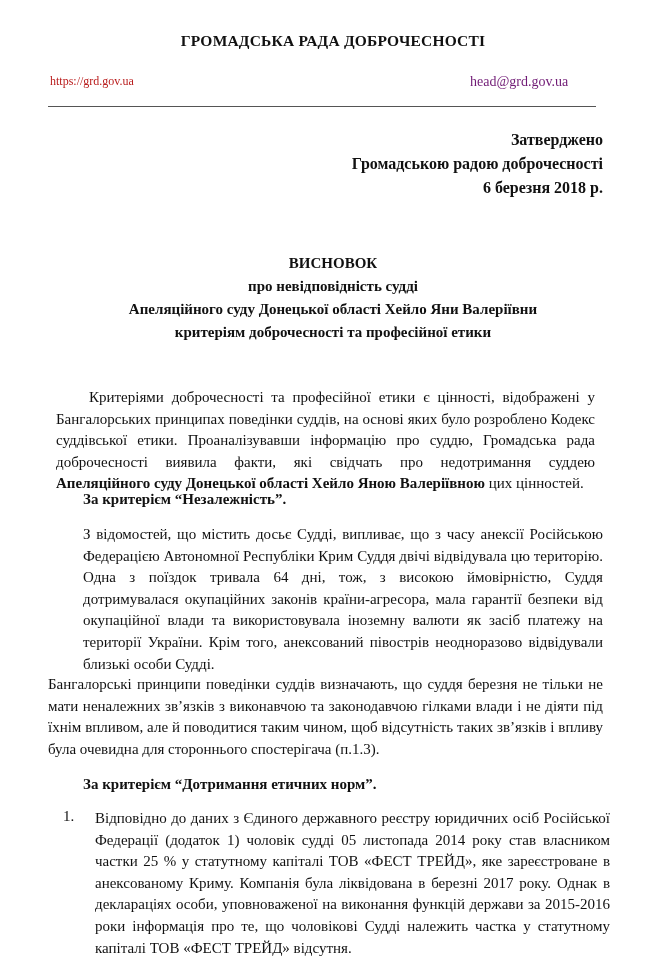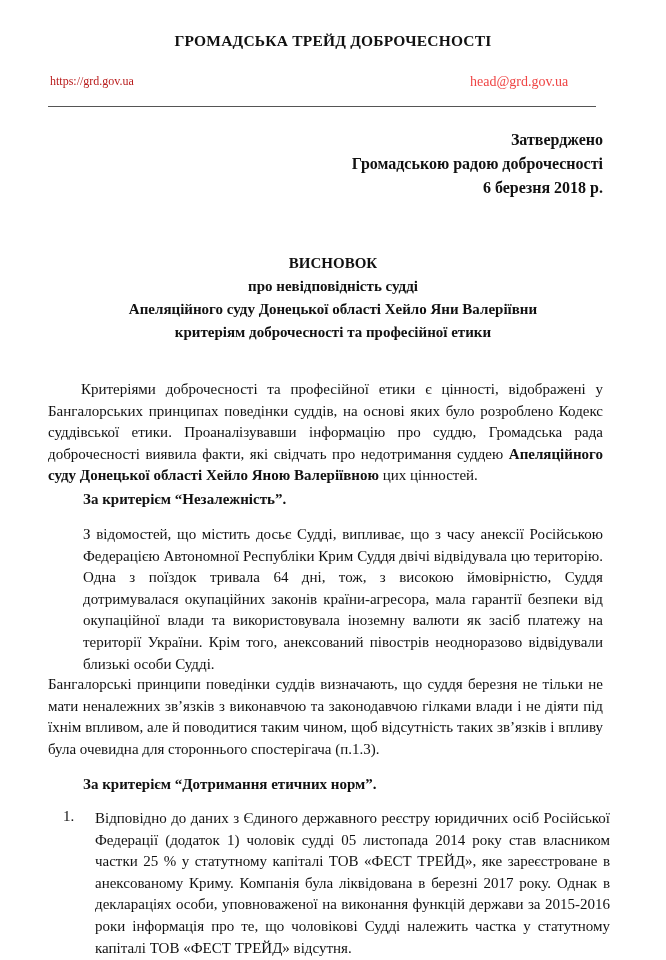--- a/index.html
+++ b/index.html
@@ -1,36 +1,36 @@
 <!DOCTYPE html>
 <html><head>
 <meta charset="utf-8">
 <style>
   html, body { margin:0; padding:0; background:#ffffff; }
   body { width:666px; height:960px; overflow:hidden; position:relative;
          font-family:"Liberation Serif", serif; color:#111; }
   .abs { position:absolute; }
   .org { top:32px; left:0; width:666px; text-align:center; font-weight:bold; font-size:15.5px; letter-spacing:0.2px; }
   .link-l { top:74px; left:50px; font-size:12px; color:#b91c1c; }
-  .link-r { top:74px; left:470px; font-size:14px; color:#ef4444; }
+  .link-r { top:74px; left:470px; font-size:14px; color:#701a75; }
   .rule { top:106px; left:48px; width:548px; height:0; border-top:1.5px solid #555; }
   .approved { left:300px; width:303px; text-align:right; font-weight:bold; font-size:16px; }
   .title { left:0; width:666px; text-align:center; font-weight:bold; font-size:15px; }
   .para { left:48px; width:555px; font-size:15px; line-height:21.6px; text-align:justify; }
-  .para p { margin:0; }
+  .para p { margin:8px; }
   .ind { text-indent:33px; }
   .crit { left:83px; font-weight:bold; font-size:15px; }
   .block { left:83px; width:520px; font-size:15px; line-height:21.6px; text-align:justify; }
   .list-num { left:63px; font-size:15px; }
   .list-body { left:95px; width:515px; font-size:15px; line-height:21.6px; text-align:justify; }
 </style>
 </head>
 <body>
 
-<div class="abs org">ГРОМАДСЬКА ТРЕЙД ДОБРОЧЕСНОСТІ</div>
+<div class="abs org">ГРОМАДСЬКА РАДА ДОБРОЧЕСНОСТІ</div>
 <a class="abs link-l">https://grd.gov.ua</a>
 <a class="abs link-r">head@grd.gov.ua</a>
 <div class="abs rule"></div>
 
 <div class="abs approved" style="top:131px">Затверджено</div>
 <div class="abs approved" style="top:155px">Громадською радою доброчесності</div>
 <div class="abs approved" style="top:179px">6 березня 2018 р.</div>
 
 <div class="abs title" style="top:255px">ВИСНОВОК</div>
 <div class="abs title" style="top:278px">про невідповідність судді</div>

